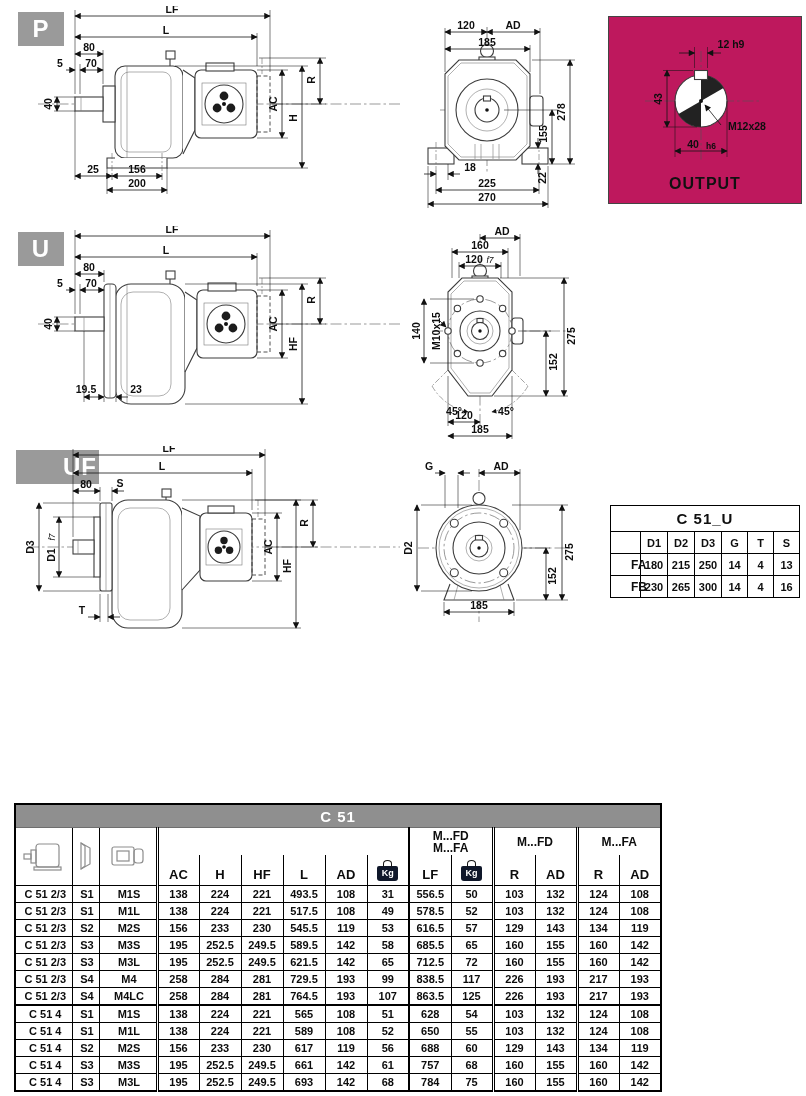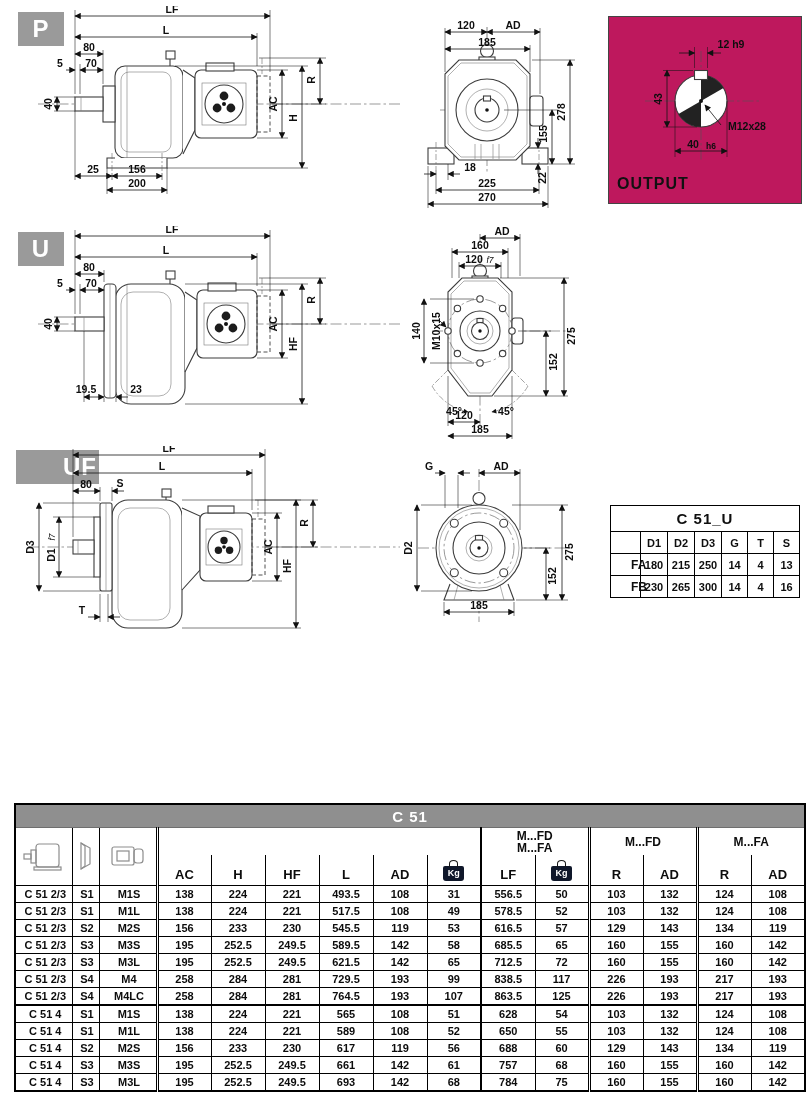--- a/index.html
+++ b/index.html
@@ -18,32 +18,32 @@
   .cl{stroke:#555;stroke-width:0.6;fill:none;stroke-dasharray:11 3 2.5 3;}
   .dsh{stroke:#3c3c3c;stroke-width:0.9;fill:none;stroke-dasharray:4 2.5;}
   .dsh2{stroke:#666;stroke-width:0.6;fill:none;stroke-dasharray:6 2 2 2;}
   .dm{stroke:#141414;stroke-width:0.8;fill:none;}
   .ex{stroke:#141414;stroke-width:0.55;fill:none;}
   text.d{font:bold 10.5px "Liberation Sans",sans-serif;fill:#0e0e0e;text-anchor:middle;}
   text.ds{font:bold 8.5px "Liberation Sans",sans-serif;fill:#0e0e0e;text-anchor:middle;}
   text.di{font:italic 8.5px "Liberation Sans",sans-serif;fill:#0e0e0e;text-anchor:middle;}
   
   .outbox{position:absolute;left:608px;top:16px;width:192px;height:186px;border:1px solid #444;background:#be185d;}
-  .outtitle{position:absolute;left:8px;right:0;bottom:10px;text-align:left;
+  .outtitle{position:absolute;left:0;right:0;bottom:10px;text-align:center;
             font:bold 16px "Liberation Sans",sans-serif;color:#111;letter-spacing:1px;}
   
   table{border-collapse:collapse;}
   .c51u{position:absolute;background:#fff;border:1.5px solid #000;table-layout:fixed;}
   .c51u th,.c51u td{border:1px solid #000;text-align:center;padding:0;
                     font:bold 11px "Liberation Sans",sans-serif;color:#0e0e0e;height:21px;}
   .c51u tr.t th{font-size:15px;height:25px;letter-spacing:1px;}
   .c51u th.nm{font-size:12px;text-align:left;padding-left:20px;}
   .c51u td{font-weight:600;}
   
-  .c51{position:absolute;background:#fff;border:2px solid #000;table-layout:fixed;width:792px;}
+  .c51{position:absolute;background:#fff;border:2px solid #000;table-layout:fixed;width:648px;}
   .c51 th,.c51 td{border:1px solid #000;text-align:center;padding:0;
                   font:bold 11px "Liberation Sans",sans-serif;color:#0c0c0c;}
   .c51 tr.title th{background:#8f8f8f;color:#fff;font-size:15px;height:22px;
                    border:1px solid #6e6e6e;letter-spacing:1px;}
   .c51 tr.grp th{height:27px;border-bottom:none;font-size:12px;line-height:12px;vertical-align:middle;}
   .c51 tr.grp th.icn{border-bottom:1px solid #000;vertical-align:middle;}
   .c51 tr.cols th{height:27px;border-top:none;font-size:13px;vertical-align:bottom;padding-bottom:3px;}
   .c51 tbody td{height:16px;font-size:11px;}
   .c51 td.id{text-align:center;padding-left:3px;font-size:11px;}
   .c51 .dl{border-left:3px double #000;}

